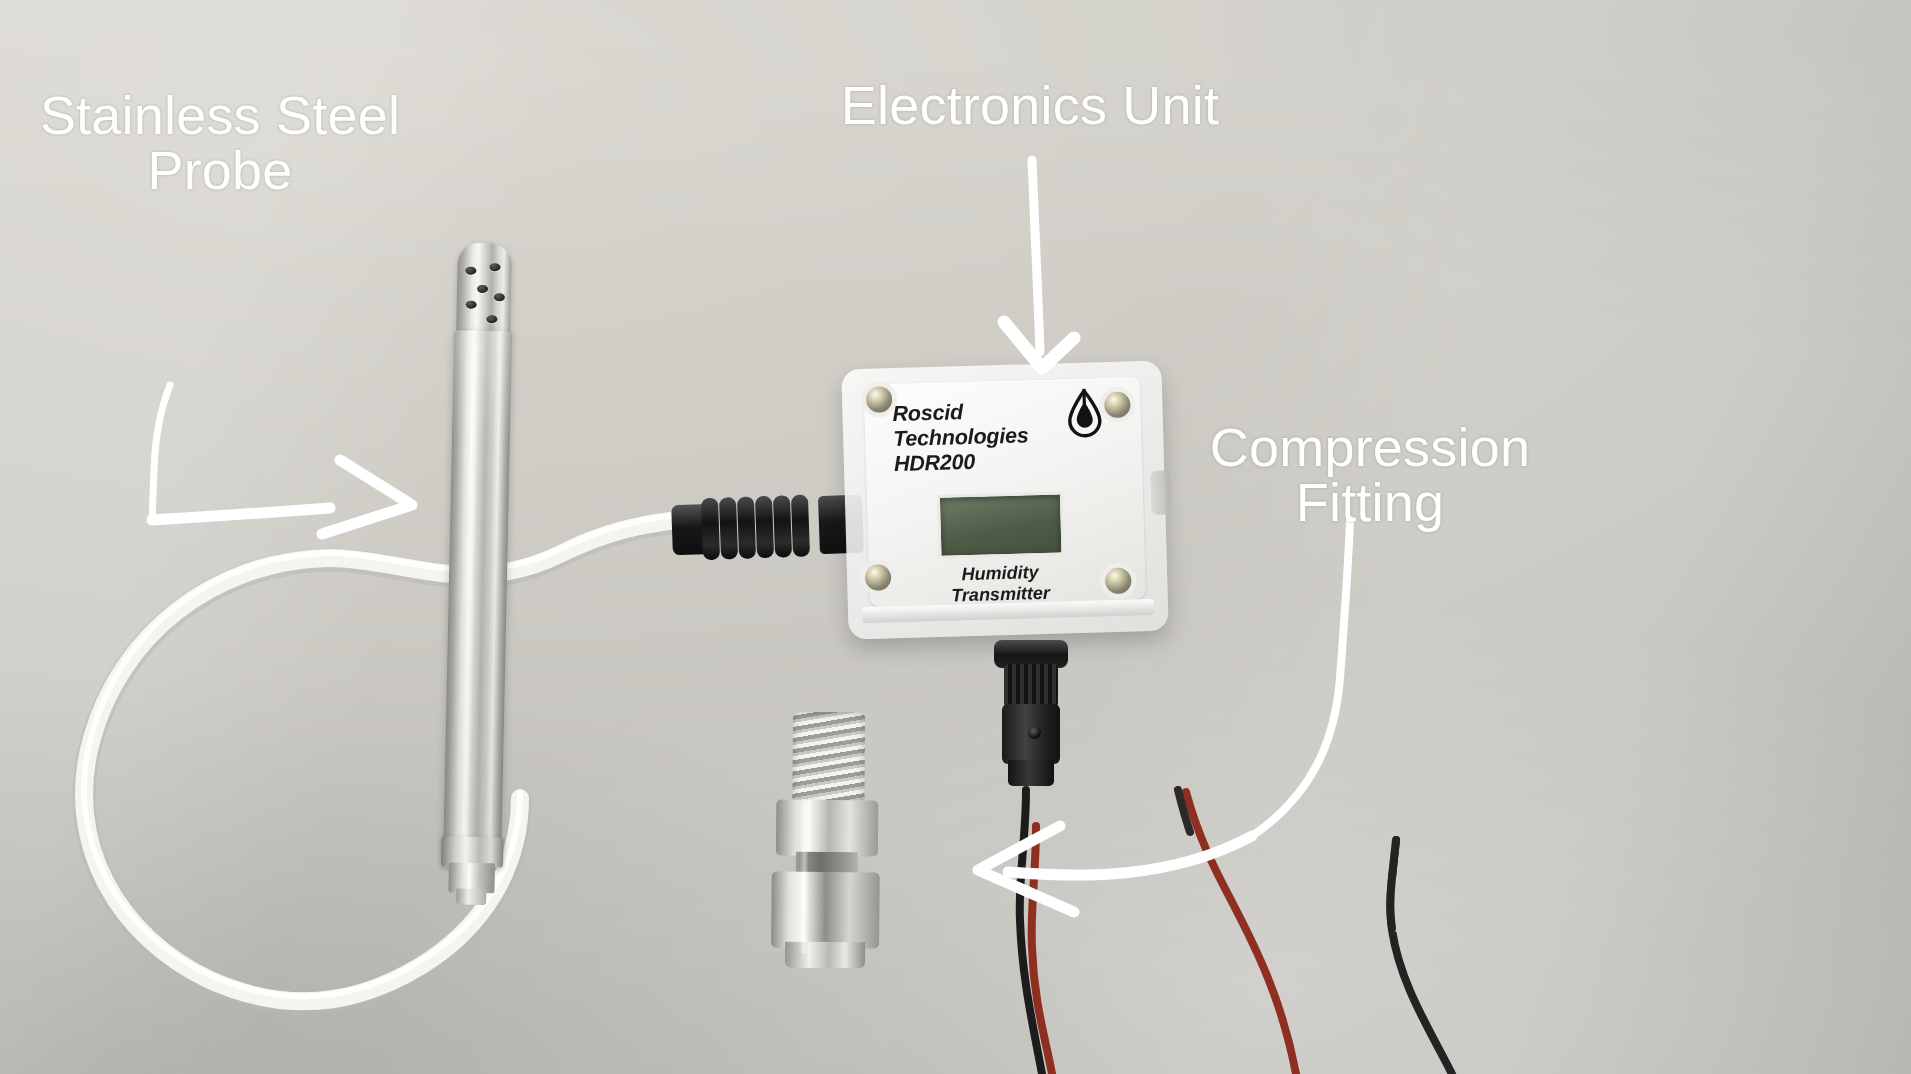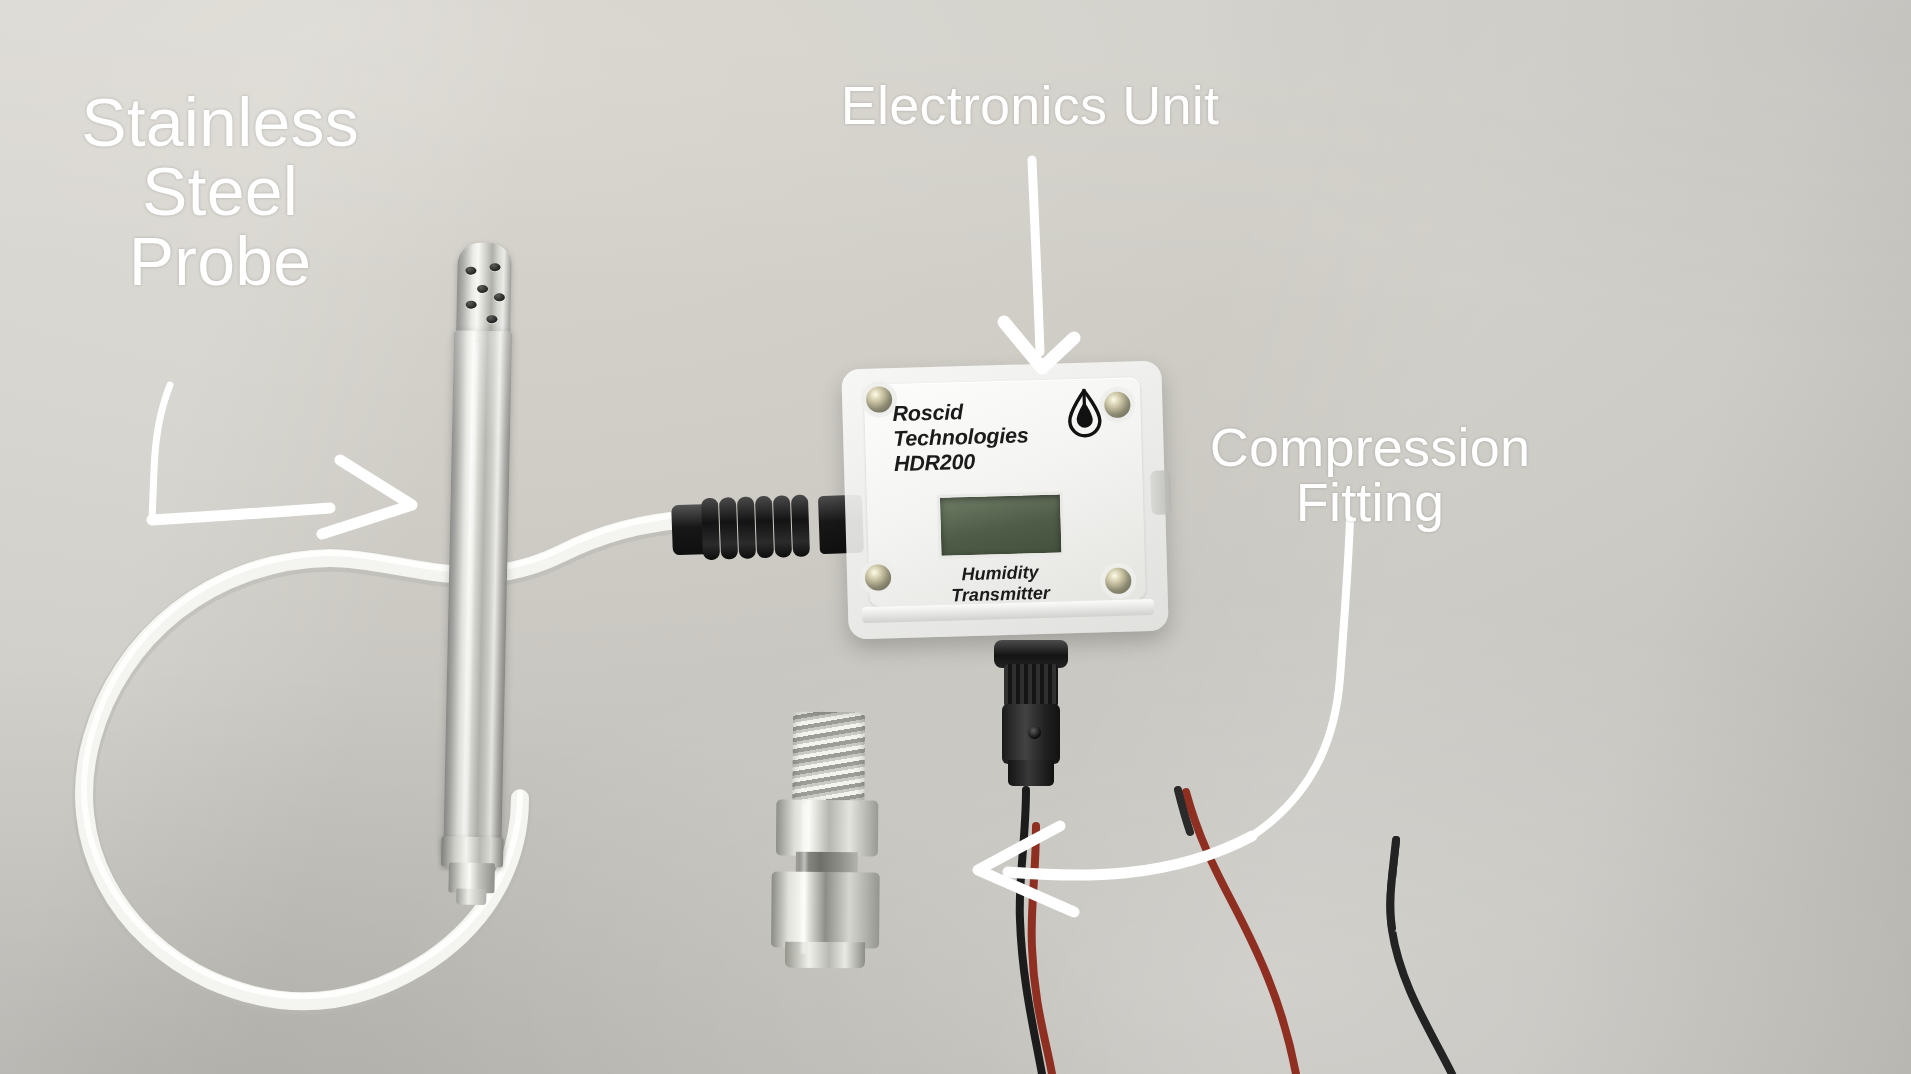--- a/index.html
+++ b/index.html
@@ -18,21 +18,21 @@
   #f3{left:0;top:0;width:100%;height:100%;
       background:radial-gradient(100% 70% at 5% 100%, rgba(0,0,0,.07), rgba(0,0,0,0) 55%),
                  radial-gradient(60% 50% at 98% 3%, rgba(0,0,0,.06), rgba(0,0,0,0) 60%);}
   #f4{left:0;top:0;width:100%;height:100%;
       background:linear-gradient(182deg, rgba(255,255,255,.10) 0 8%, rgba(0,0,0,0) 30%);}
 
   
   .anno{position:absolute;color:#fff;font-weight:400;line-height:1.02;
         text-align:center;letter-spacing:.2px;white-space:pre-line;
         text-shadow:0 0 3px rgba(120,118,112,.45);}
-  #lbl-probe{left:10px;top:88px;width:420px;font-size:68px;}
+  #lbl-probe{left:10px;top:88px;width:420px;font-size:54px;}
   #lbl-eu{left:810px;top:78px;width:440px;font-size:54px;}
   #lbl-cf{left:1155px;top:420px;width:430px;font-size:54px;}
 
   
   .arw{position:absolute;pointer-events:none;overflow:visible;}
 
   
   #probe{position:absolute;left:452px;top:243px;width:68px;height:660px;
          transform:rotate(1.2deg);transform-origin:50% 0%;}
   #probe .body{position:absolute;left:4px;top:88px;width:58px;height:522px;border-radius:4px/3px;

